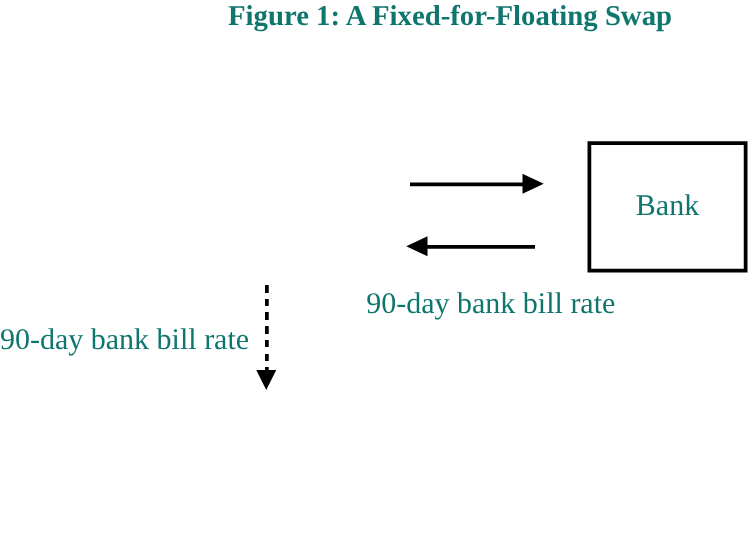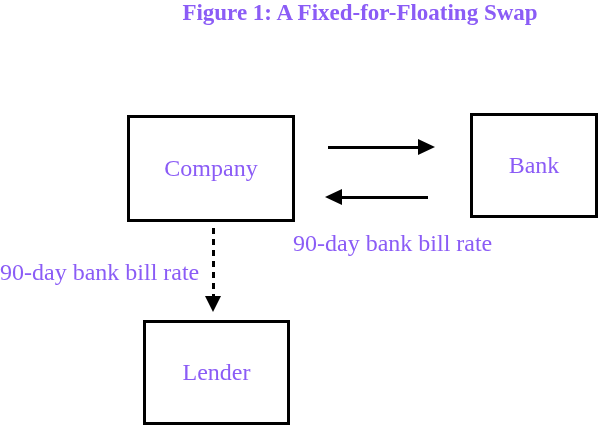--- a/index.html
+++ b/index.html
@@ -6,21 +6,21 @@
     margin: 0;
     padding: 0;
     background: #ffffff;
   }
   .canvas {
     position: relative;
     width: 600px;
     height: 429px;
     background: #ffffff;
     font-family: "Liberation Serif", "DejaVu Serif", serif;
-    color: #8b5cf6;
+    color: #0f766e;
     overflow: hidden;
     border-radius: 28px;
   }
   .title {
     position: absolute;
     left: 360px;
     top: 0px;
     transform: translateX(-50%);
     font-size: 23px;
     font-weight: bold;
@@ -92,31 +92,25 @@
     border-top: 16px solid #000000;
   }
 </style>
 </head>
 <body>
 
 <div class="canvas">
 
   <div class="title">Figure 1: A Fixed-for-Floating Swap</div>
 
-  <div class="box box-company">
-    <span>Company</span>
-  </div>
 
   <div class="box box-bank">
     <span>Bank</span>
   </div>
 
-  <div class="box box-lender">
-    <span>Lender</span>
-  </div>
 
 
   <div class="shaft shaft-top"></div>
   <div class="head head-right"></div>
 
   <div class="shaft shaft-bottom"></div>
   <div class="head head-left"></div>
 
   <div class="lbl lbl-float-right">90-day bank bill rate</div>
 

